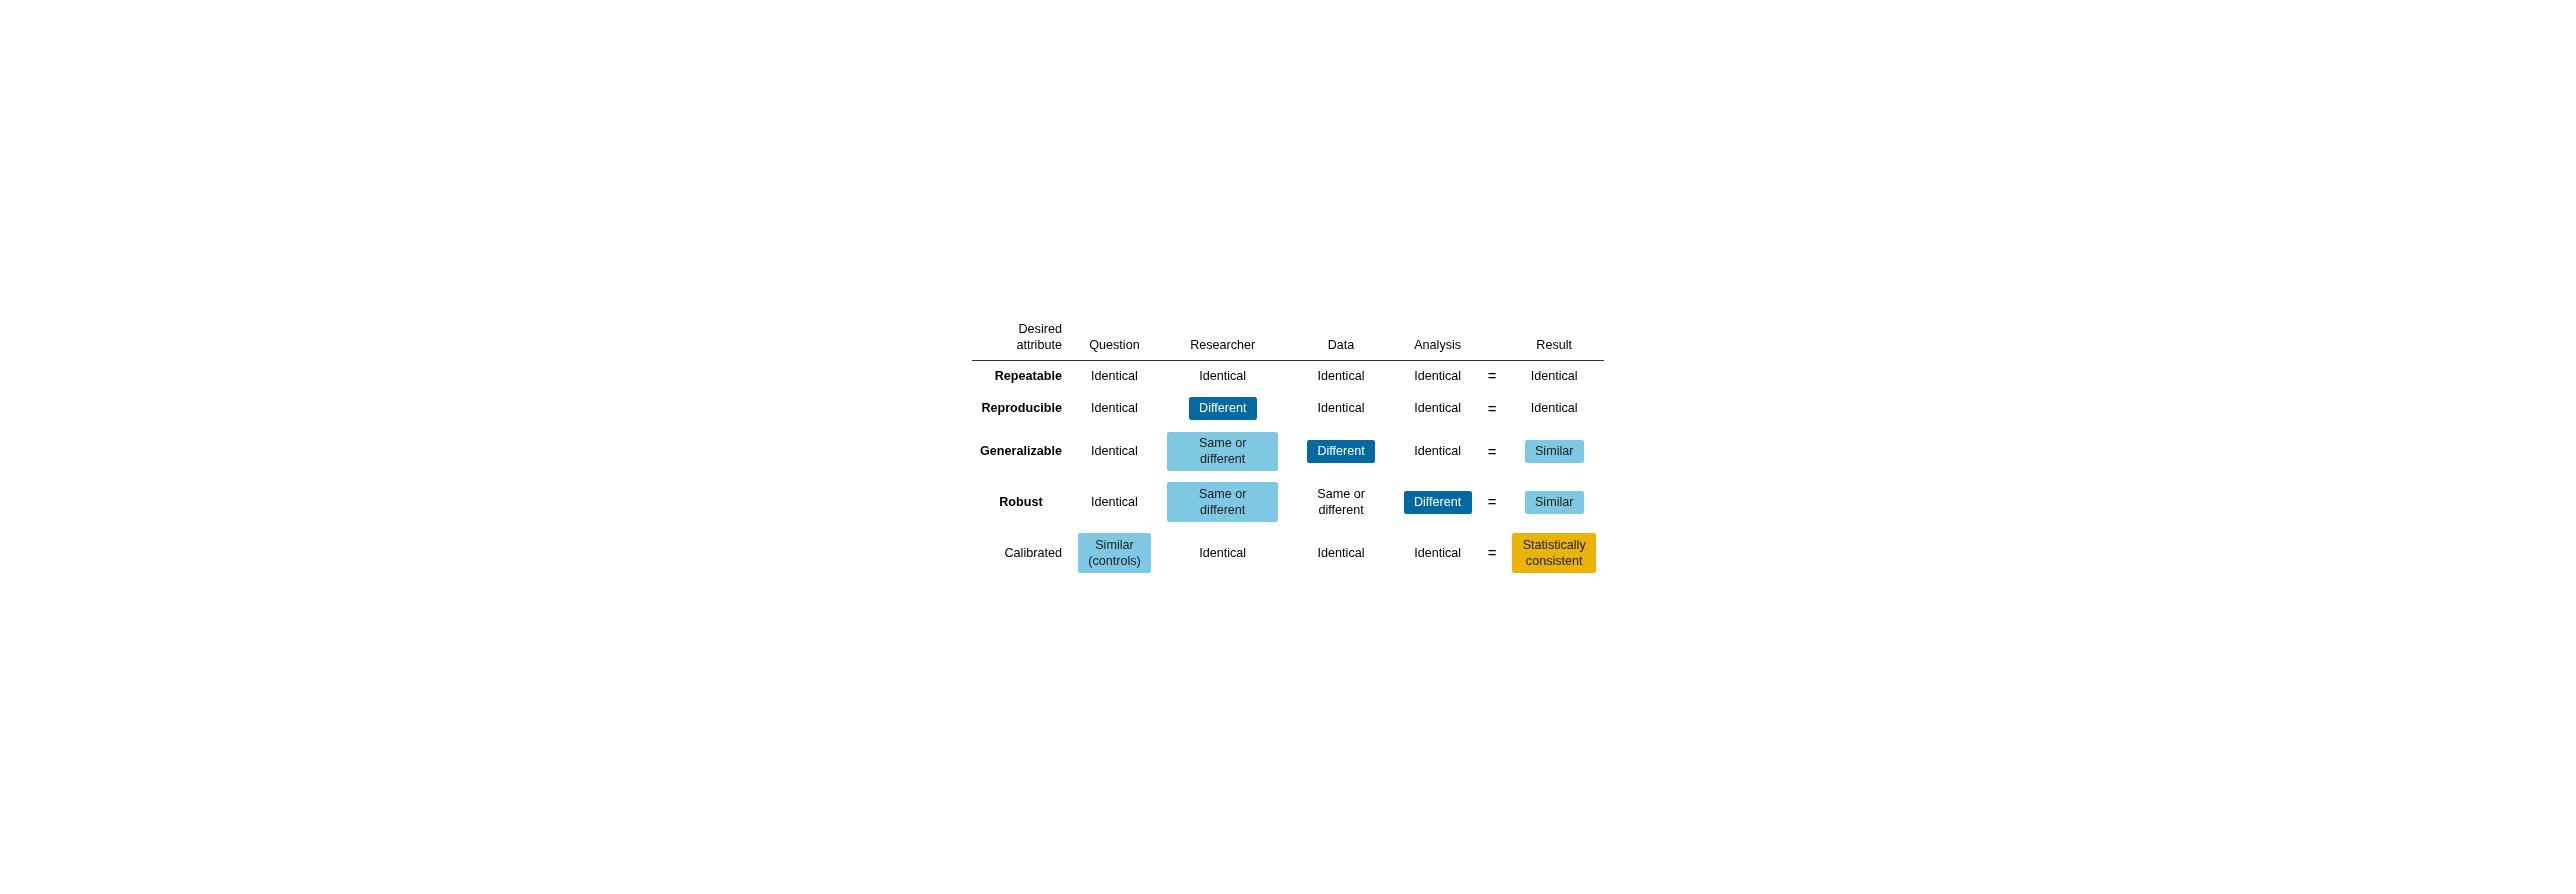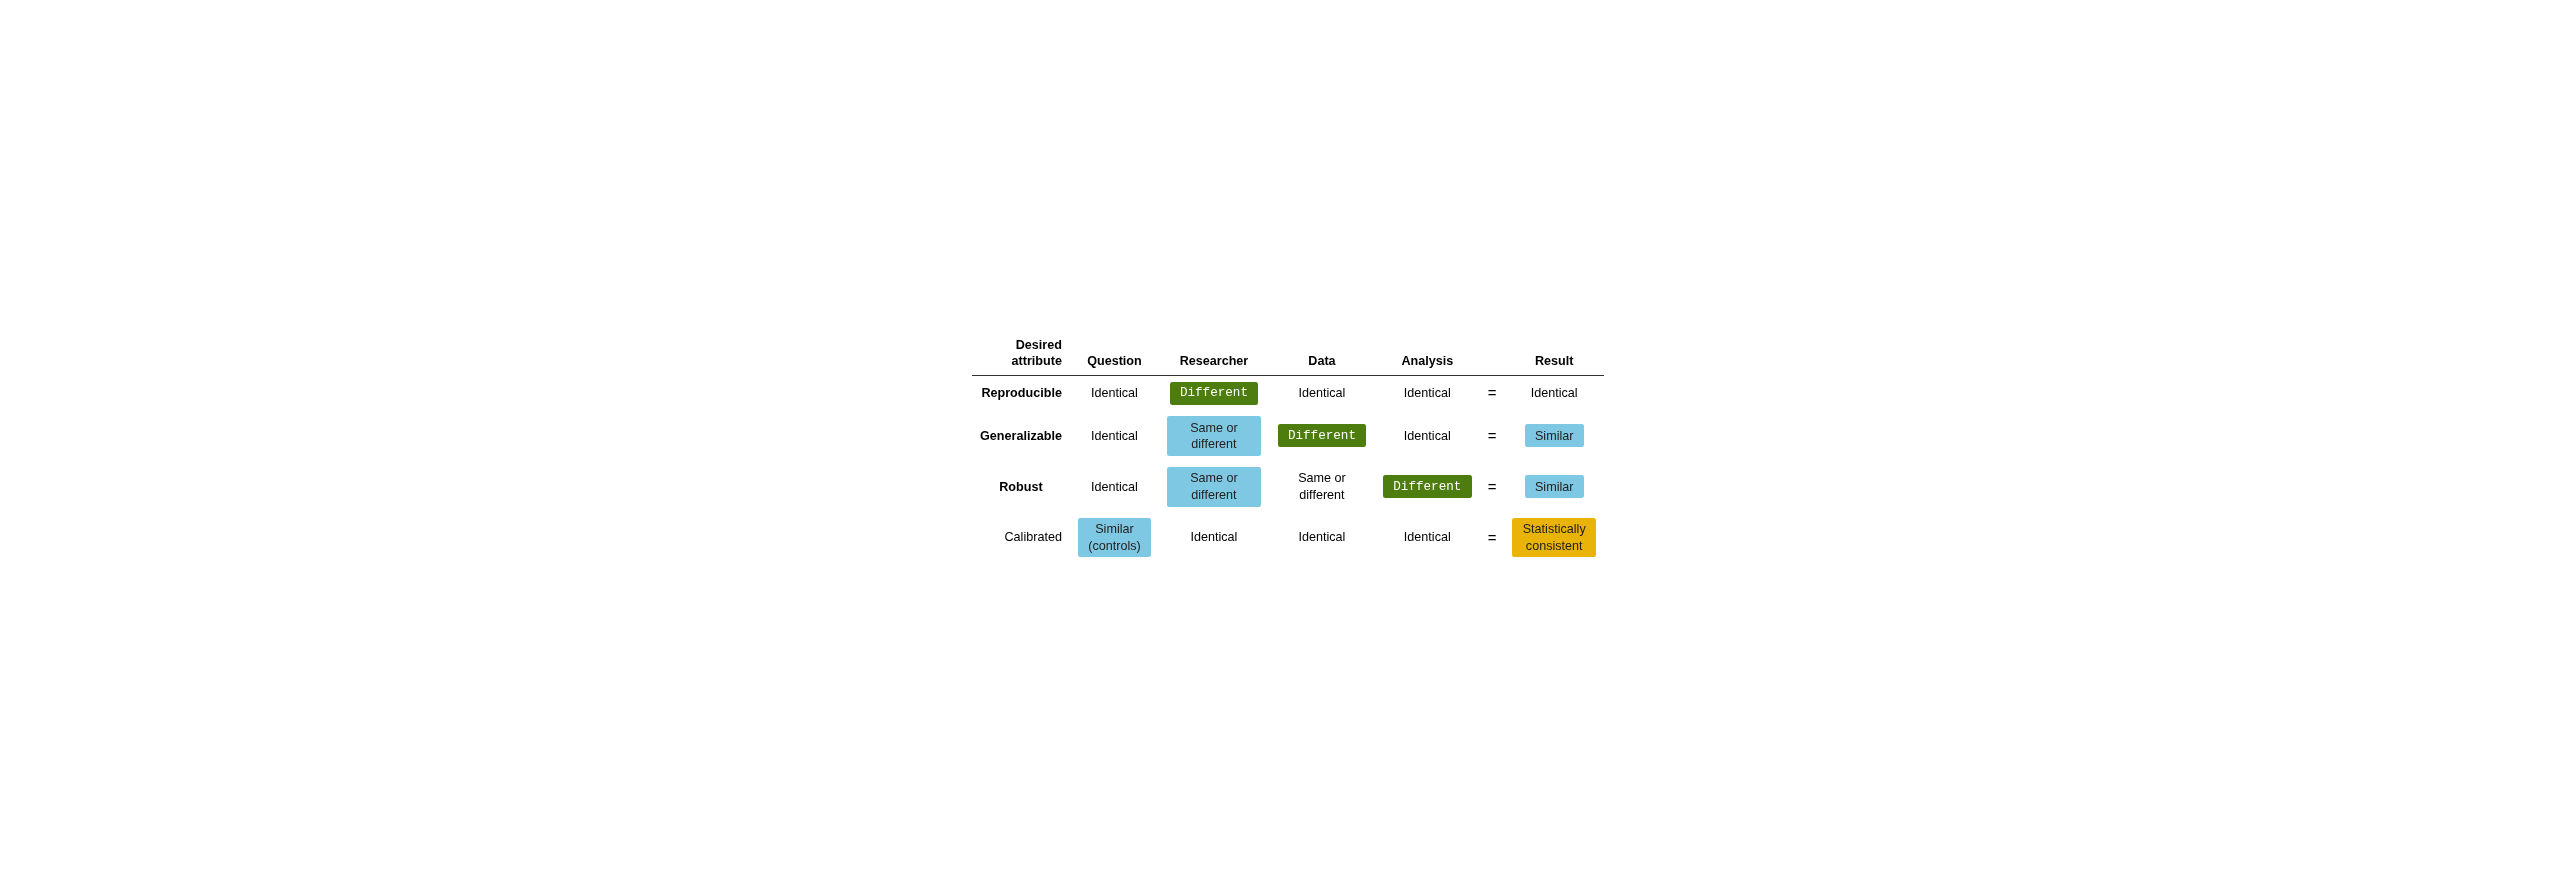--- a/index.html
+++ b/index.html
@@ -19,21 +19,21 @@
       max-width: 632px;
     }
 
     table {
       width: 100%;
       border-collapse: collapse;
       font-size: 12.6px;
     }
 
     thead tr th {
-      font-weight: bold;
+      font-weight: normal;
       padding: 5.7px 8px;
       text-align: center;
       vertical-align: bottom;
       border-bottom: 1.7px solid #333;
       line-height: 1.3;
     }
 
     thead tr th:first-child {
       text-align: center;
     }
@@ -45,25 +45,24 @@
       line-height: 1.3;
     }
 
     tbody tr td:first-child {
       font-weight: bold;
       text-align: right;
       white-space: nowrap;
     }
 
     .cell-dark-blue {
-      background: #4d7c0f;
+      background: #0369a1;
       color: #ffffff;
       border-radius: 2.3px;
       padding: 4.6px 8px;
-      font-family: Liberation Mono, monospace;
     }
 
     .cell-light-blue {
       background: #7ec8e3;
       color: #222;
       border-radius: 2.3px;
       padding: 4.6px 8px;
     }
 
     .cell-medium-blue {
@@ -103,20 +102,29 @@
 attribute</th>
         <th style="white-space: pre-line;">Question</th>
         <th style="white-space: pre-line;">Researcher</th>
         <th style="white-space: pre-line;">Data</th>
         <th style="white-space: pre-line;">Analysis</th>
         <th style="width:23px;"></th>
         <th style="white-space: pre-line;">Result</th>
       </tr>
     </thead>
     <tbody id="table-body">
+    <tr>
+          <td style="font-weight: bold; text-align: right;">Repeatable</td>
+          <td style="white-space: pre-line;">Identical</td>
+          <td>Identical</td>
+          <td>Identical</td>
+          <td>Identical</td>
+          <td class="eq">=</td>
+          <td>Identical</td>
+        </tr>
         <tr>
           <td style="font-weight: bold; text-align: right;">Reproducible</td>
           <td style="white-space: pre-line;">Identical</td>
           <td><span class="inner cell-dark-blue" style="white-space: pre-line;">Different</span></td>
           <td>Identical</td>
           <td>Identical</td>
           <td class="eq">=</td>
           <td>Identical</td>
         </tr>
         <tr>

